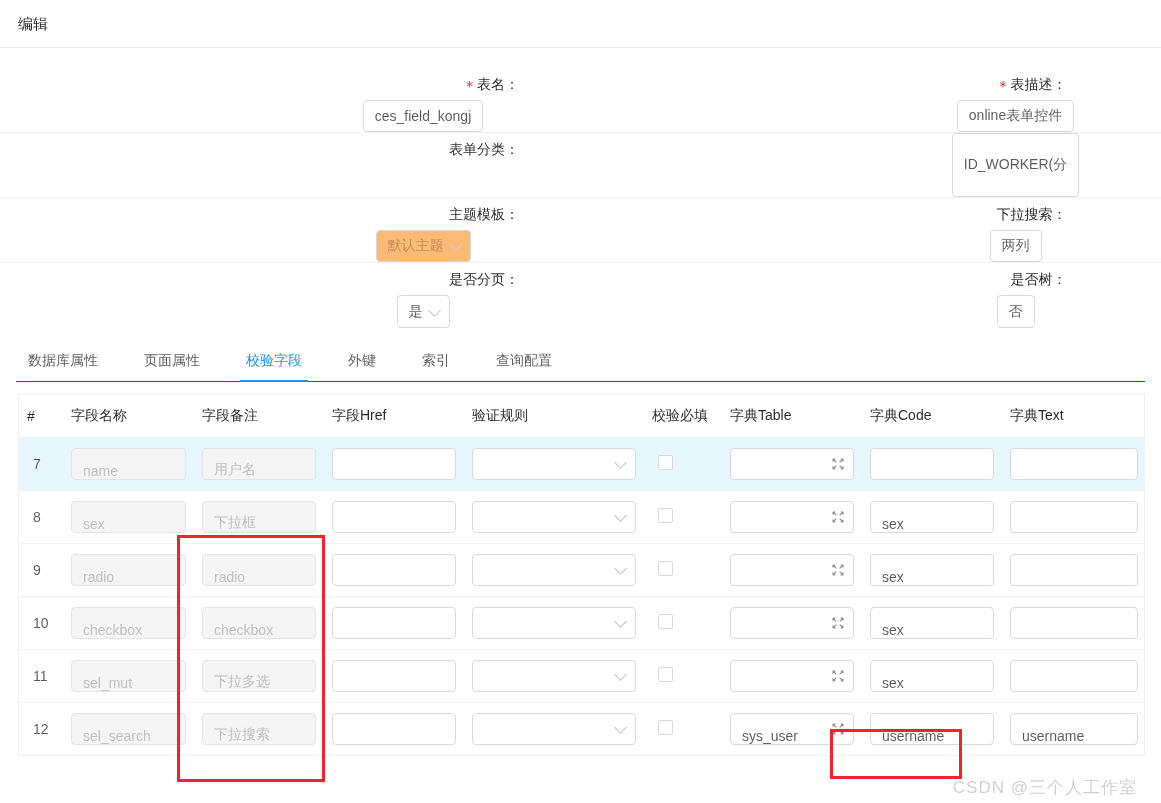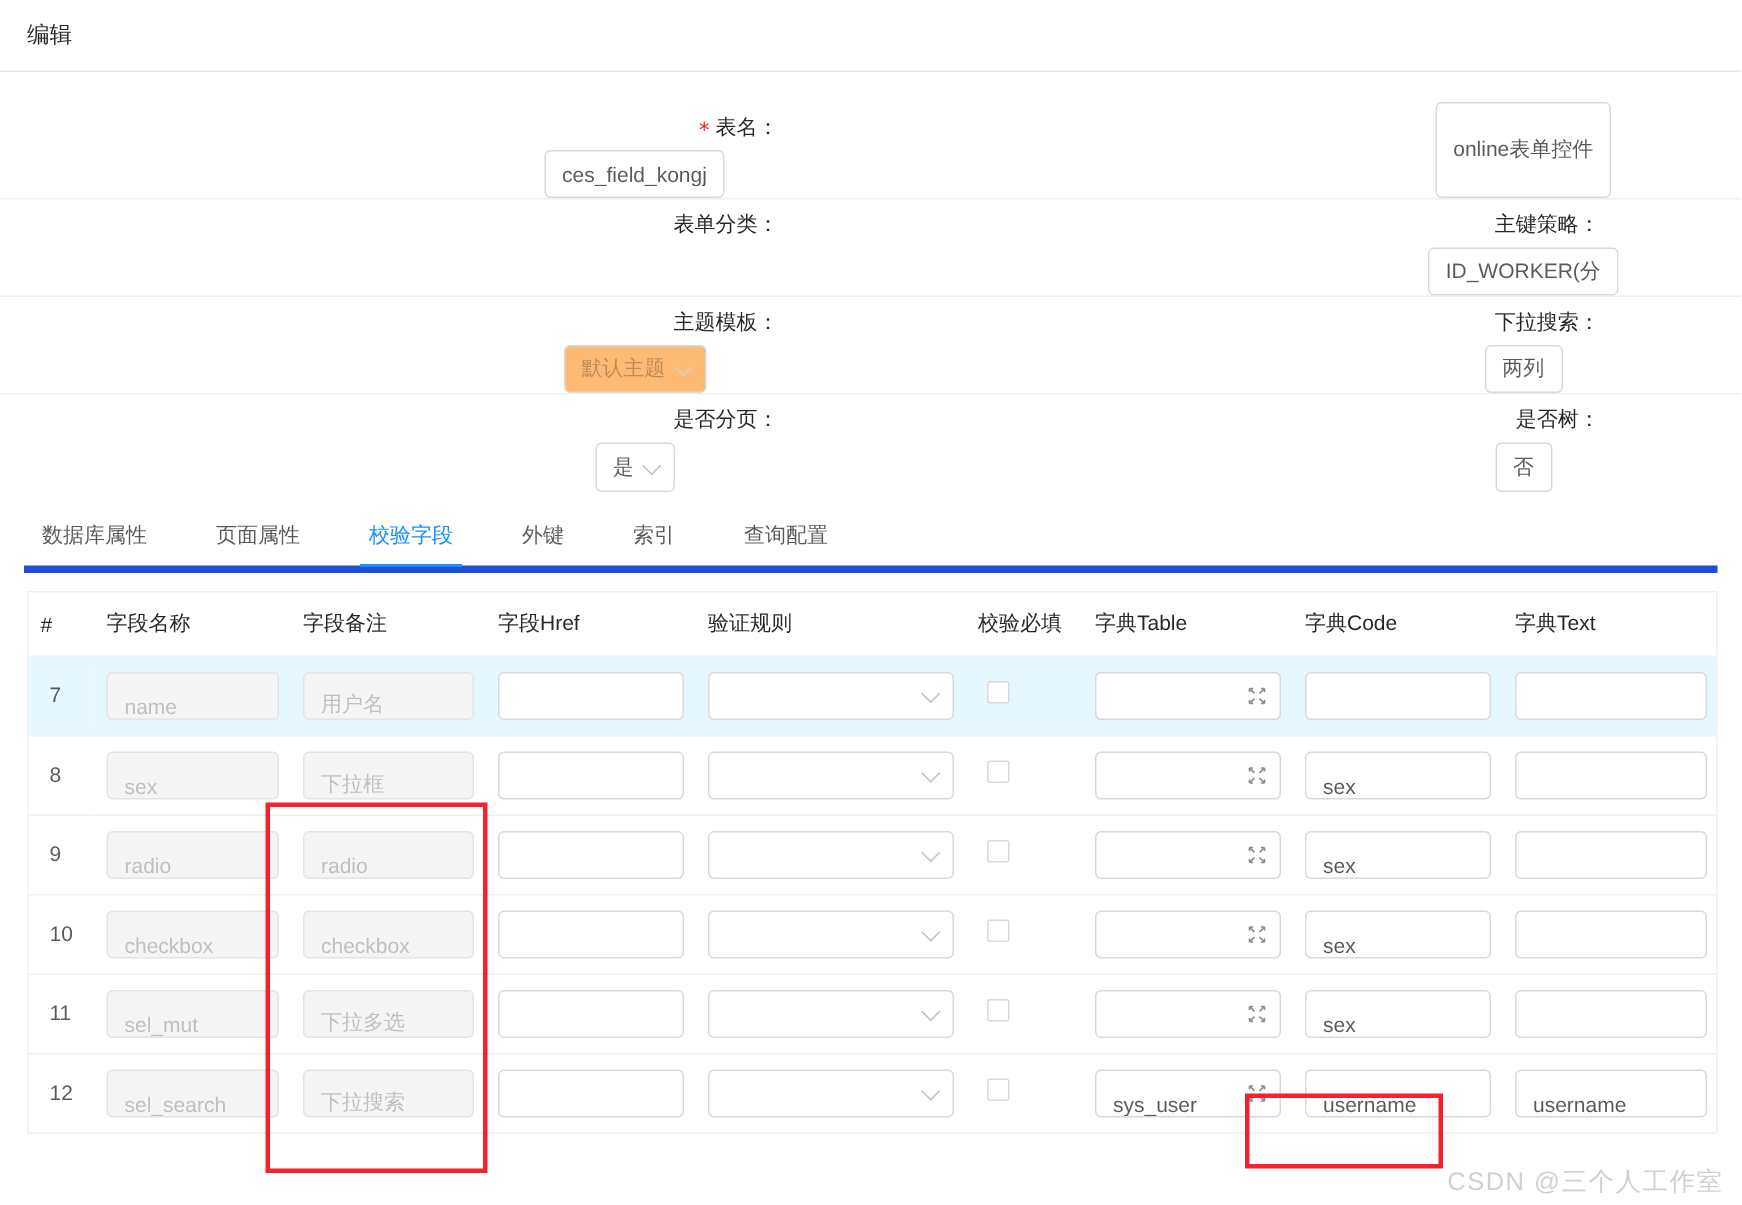--- a/index.html
+++ b/index.html
@@ -109,21 +109,21 @@
   .field.disabled .chev { border-color: #d0d0d0; }
 
   
   .tabs-wrap {
     margin-top: 10px;
     padding: 0 16px;
   }
   .tabs {
     display: flex;
     align-items: flex-end;
-    border-bottom: 5px solid #1d4ed8;
+    border-bottom: 1px solid #1d4ed8;
     height: 44px;
     padding-left: 12px;
   }
   .tab {
     font-size: 14px;
     color: rgba(0,0,0,0.65);
     line-height: 20px;
     padding: 0 0 11px 0;
     margin-right: 46px;
     position: relative;
@@ -232,21 +232,21 @@
     border: 3px solid #f5222d;
     pointer-events: none;
     z-index: 40;
   }
   #red-box-memo  { left: 177px; top: 487px; width: 148px; height: 247px; }
   #red-box-code  { left: 830px; top: 681px; width: 132px; height: 50px; }
 
   
   .watermark {
     position: absolute;
-    right: 12px;
+    right: 24px;
     bottom: 4px;
     font-size: 17px;
     color: #c8c8c8;
     letter-spacing: 1px;
     white-space: nowrap;
     z-index: 60;
     opacity: 0.85;
   }
 </style>
 </head>
@@ -295,29 +295,29 @@
           <span class="val">是</span>
           <span class="chev"></span>
         </div>
       </div>
 
     </div>
 
     <div class="col-right">
 
       <div class="form-row">
+        <div class="form-label">
+          <span class="req-star">*</span><span>表描述</span>：
+        </div>
         <div class="field">
           <span class="val">online表单控件</span>
         </div>
       </div>
 
       <div class="form-row">
-        <div class="form-label">
-          <span>主键策略</span>：
-        </div>
         <div class="field">
           <span class="val">ID_WORKER(分</span>
         </div>
       </div>
 
       <div class="form-row">
         <div class="form-label">
           <span>下拉搜索</span>：
         </div>
         <div class="field">

